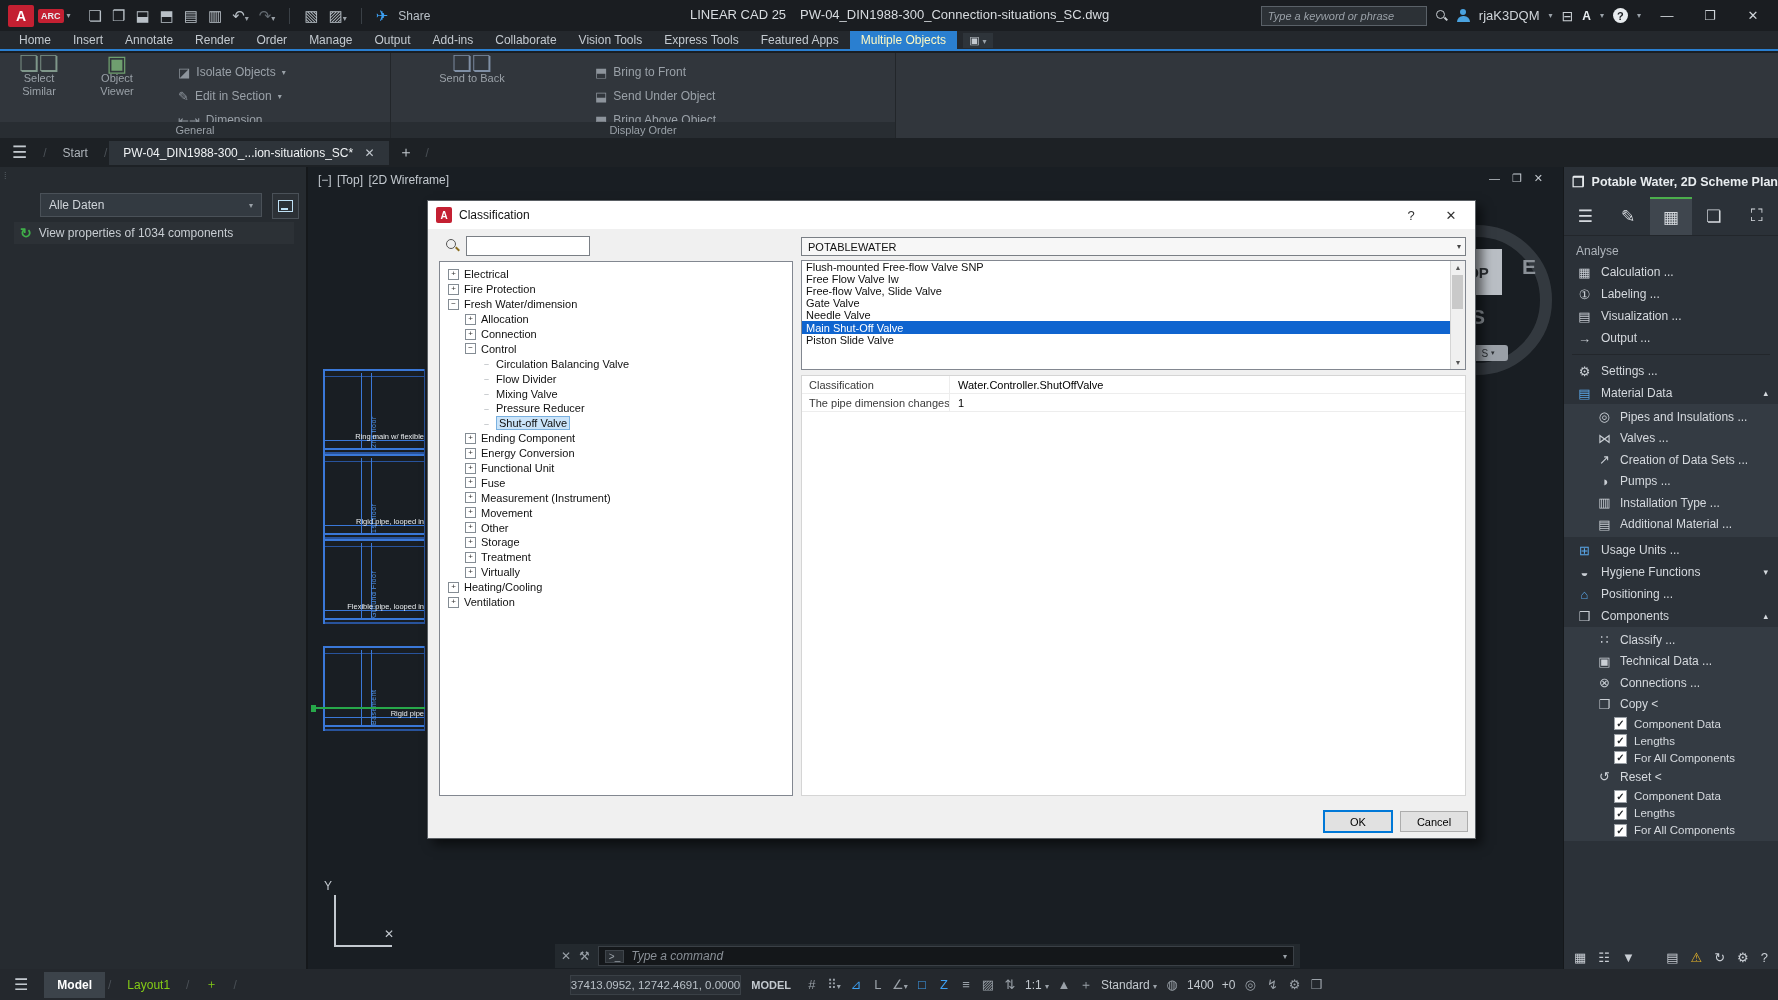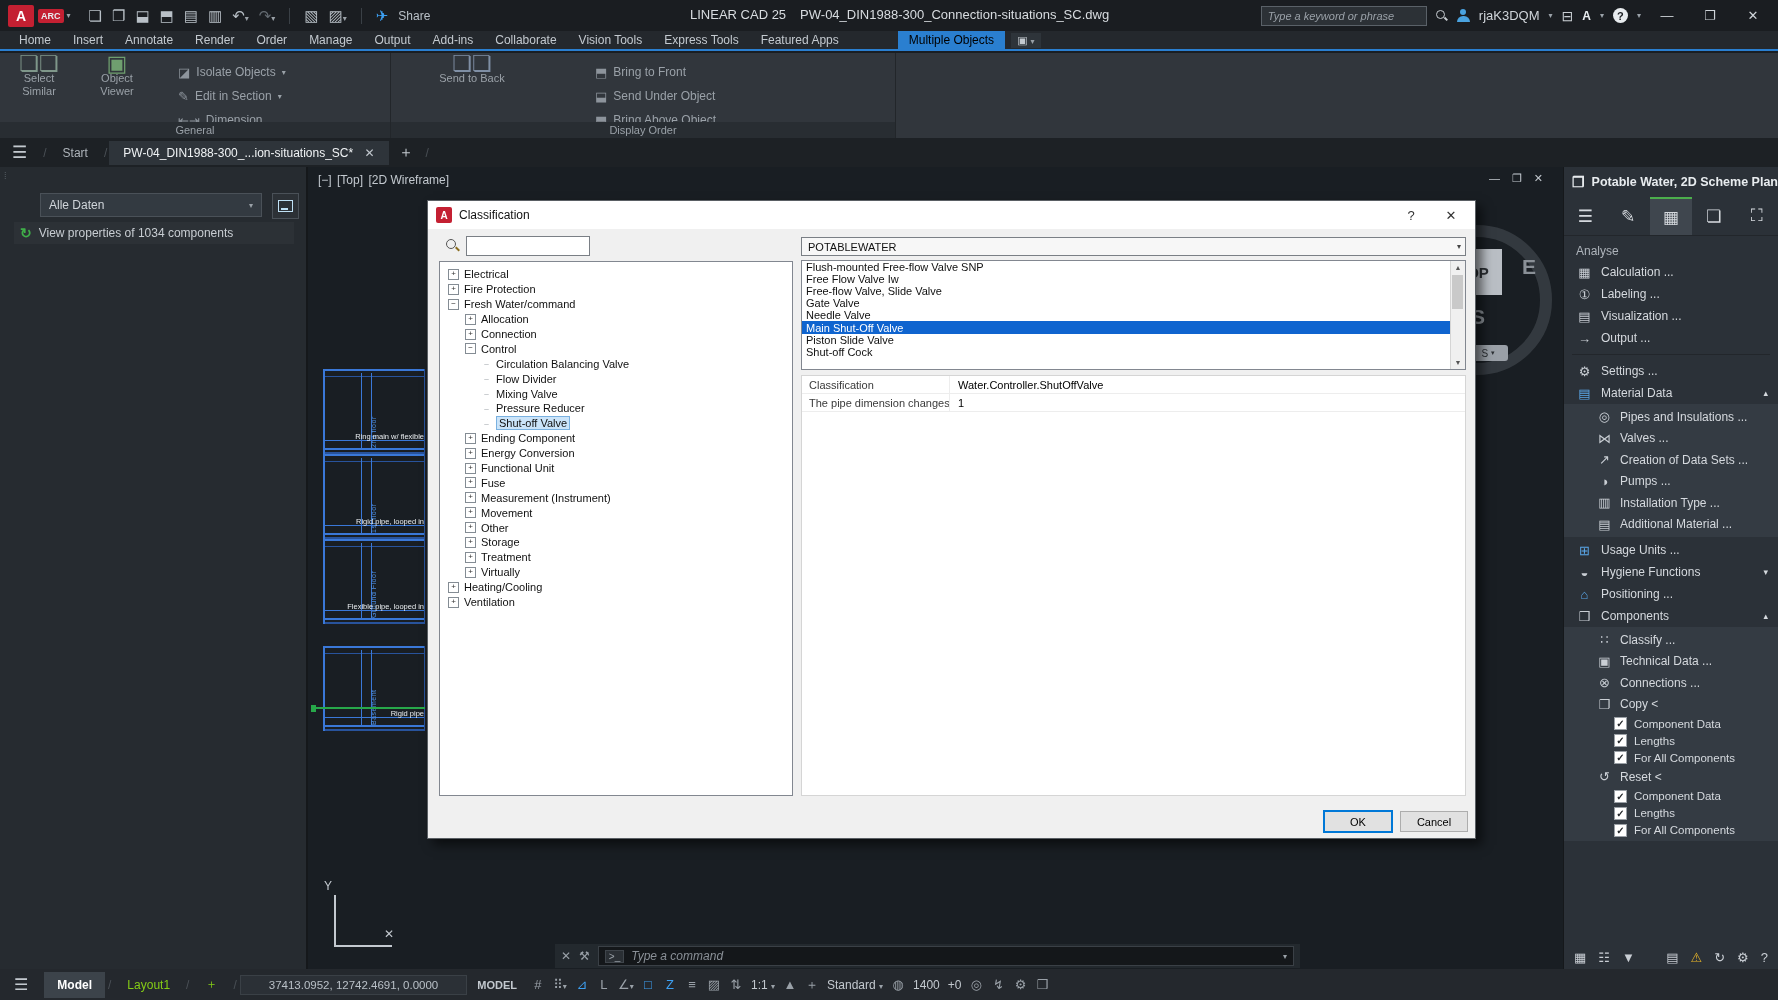--- a/index.html
+++ b/index.html
@@ -26,21 +26,21 @@
   .avatar{width:13px;height:13px;position:relative;display:inline-block;}
   .avatar::before{content:"";position:absolute;left:3.5px;top:0;width:6px;height:6px;border-radius:50%;background:#4aa3e0;}
   .avatar::after{content:"";position:absolute;left:0;top:7px;width:13px;height:6px;border-radius:6px 6px 0 0;background:#4aa3e0;}
   .help-circ{width:15px;height:15px;border-radius:50%;background:#e8ecef;color:#1a1d21;font-weight:bold;
              font-size:11px;display:flex;align-items:center;justify-content:center;}
   .winbtn{width:34px;height:31px;display:flex;align-items:center;justify-content:center;color:#cfd4d9;font-size:13px;}
   
   #menubar{position:absolute;left:0;top:31px;width:1778px;height:20px;background:#24282d;
            border-bottom:2px solid #2a7fd0;display:flex;align-items:center;padding-left:8px;box-sizing:border-box;}
   .mtab{padding:2px 11px;color:#c3c9cf;font-size:12px;white-space:nowrap;cursor:default;}
-  .mtab.active{background:#2a7fd0;color:#000000;margin-left:48px;}
+  .mtab.active{background:#2a7fd0;color:#fef9c3;}
   .mtab-icon{margin-left:6px;color:#c3c9cf;font-size:11px;background:#2e343a;padding:1px 6px;}
   
   #ribbon{position:absolute;left:0;top:53px;width:1778px;height:85px;background:#31363c;}
   .rgroup-label{position:absolute;top:69px;height:16px;background:#282d32;color:#9aa1a8;font-size:11px;
                 display:flex;align-items:center;justify-content:center;}
   .rsep{position:absolute;top:0;width:1px;height:85px;background:#22262a;}
   .bigbtn{position:absolute;top:4px;width:62px;text-align:center;color:#9aa1a8;font-size:11px;line-height:13px;}
   .bigbtn .bicon{font-size:22px;display:block;margin-bottom:2px;color:#7f978a;}
   .rowbtn{position:absolute;height:20px;display:flex;align-items:center;gap:6px;color:#9aa1a8;font-size:12px;white-space:nowrap;}
   .rowbtn .ricon{font-size:13px;color:#8d949c;}
@@ -159,22 +159,22 @@
   #sb-footer{position:absolute;left:0;right:0;bottom:0;height:24px;display:flex;align-items:center;gap:12px;
              padding:0 10px;font-size:13px;color:#c9ced4;background:#2b3138;}
   #sb-footer .sp{flex:1;}
   .warn{color:#e6b429;}
   
   #statusbar{position:absolute;left:0;top:969px;width:1778px;height:31px;background:#24282d;display:flex;align-items:center;font-size:12px;}
   #st-burger{font-size:16px;color:#c3c9cf;margin:0 16px 0 14px;}
   .st-tab{padding:6px 13px;color:#84cc16;}
   .st-tab.active{background:#3c434a;color:#fff;font-weight:bold;}
   .st-slash{color:#4a5056;margin:0 3px;}
-  #st-coords{background:#2b3036;border:1px solid #3a4046;color:#b9c0c7;font-size:11.5px;
-             padding:3px 28px;white-space:nowrap;}
+  #st-coords{margin-left:330px;background:#2b3036;border:1px solid #3a4046;color:#b9c0c7;font-size:11.5px;
+             padding:3px 0;white-space:nowrap;}
   #st-model{color:#c3c9cf;font-size:11px;font-weight:bold;margin:0 10px;}
   .sticon{width:22px;text-align:center;color:#9aa1a8;font-size:13px;flex:none;}
   .sticon.on{color:#3da0f2;}
   .st-text{color:#c3c9cf;margin:0 4px;white-space:nowrap;}
 </style>
 </head>
 <body>
 
 <div id="app">
 
@@ -552,21 +552,21 @@
         <div class="trow" style="padding-left: 8px;">
           <span class="texp">+</span>
           <span>Electrical</span>
         </div>
         <div class="trow" style="padding-left: 8px;">
           <span class="texp">+</span>
           <span>Fire Protection</span>
         </div>
         <div class="trow" style="padding-left: 8px;">
           <span class="texp">−</span>
-          <span>Fresh Water/command</span>
+          <span>Fresh Water/dimension</span>
         </div>
         <div class="trow" style="padding-left: 25px;">
           <span class="texp">+</span>
           <span>Allocation</span>
         </div>
         <div class="trow" style="padding-left: 25px;">
           <span class="texp">+</span>
           <span>Connection</span>
         </div>
         <div class="trow" style="padding-left: 25px;">
@@ -648,21 +648,20 @@
     </div>
     <div id="clf-list">
       <div id="clf-list-rows" style="margin-right:14px">
           <div class="lrow">Flush-mounted Free-flow Valve SNP</div>
           <div class="lrow">Free Flow Valve Iw</div>
           <div class="lrow">Free-flow Valve, Slide Valve</div>
           <div class="lrow">Gate Valve</div>
           <div class="lrow">Needle Valve</div>
           <div class="lrow sel">Main Shut-Off Valve</div>
           <div class="lrow">Piston Slide Valve</div>
-          <div class="lrow">Shut-off Cock</div>
         </div>
       <div id="clf-scroll">
         <span class="sarr" style="top:0">▲</span>
         <span class="sarr" style="bottom:0">▼</span>
         <span class="sthumb"></span>
       </div>
     </div>
     <div id="clf-props">
         <div class="prow">
           <div class="pname">Classification</div>

